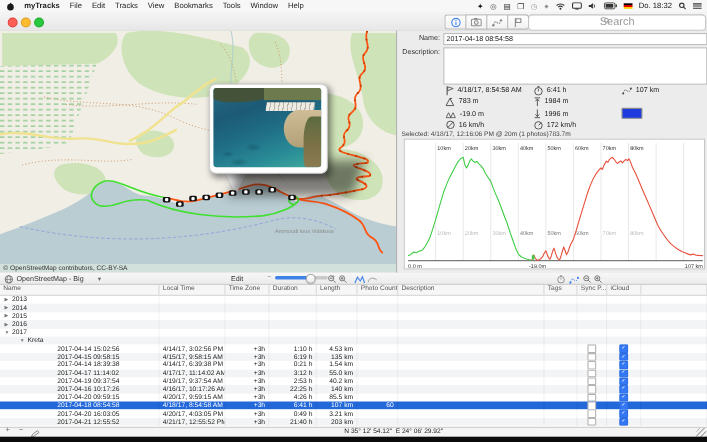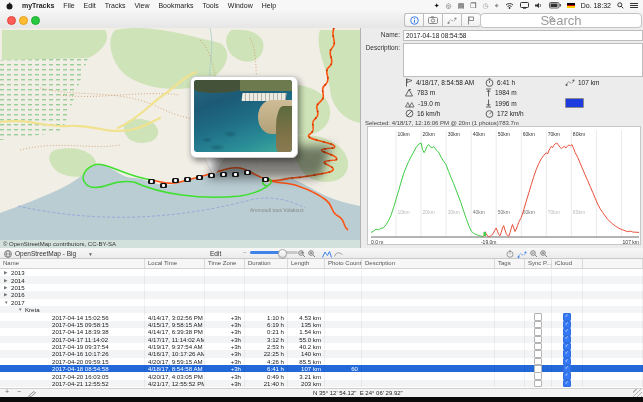--- a/index.html
+++ b/index.html
@@ -22,21 +22,21 @@
   .tl{width:7px;height:7px;border-radius:50%;top:5px;}
   .tl.r{left:7px;background:#ff5f57;border:0.5px solid #e0443e;}
   .tl.y{left:19px;background:#febc2e;border:0.5px solid #dea123;}
   .tl.g{left:31px;background:#28c840;border:0.5px solid #1dad2b;}
   #segcontrol{left:404px;top:2px;display:flex;}
   .seg{width:18px;height:12px;background:linear-gradient(#fff,#f1f1f1);border:1px solid #bdbdbd;
        border-right:none;display:flex;align-items:center;justify-content:center;}
   .seg:first-child{border-radius:3px 0 0 3px;}
   .seg:last-child{border-right:1px solid #bdbdbd;border-radius:0 3px 3px 0;}
   #searchfield{left:480px;top:2px;width:156px;height:11px;background:#fff;border:1px solid #c4c4c4;
-               border-radius:4px;font-size:13px;color:#999;text-align:center;outline:none;
+               border-radius:4px;font-size:10px;color:#999;text-align:center;outline:none;
                font-family:"Liberation Sans",sans-serif;}
   #searchfield::placeholder{color:#9a9a9a;}
   #search-glyph{left:549px;top:5px;}
   
   #map-pane{left:0;top:28px;width:360px;height:220px;overflow:hidden;background:#f1eee6;}
   #map-attrib{left:0;top:212px;width:360px;height:8px;background:#d3e1dd;font-size:6px;color:#333;
               line-height:8px;padding-left:3px;box-sizing:border-box;}
   #photo-popup{left:190px;top:48px;width:106px;height:80px;background:#fff;border-radius:6px;
                border:1px solid #cfcfcf;box-shadow:2px 3px 6px rgba(0,0,0,.45);z-index:3;}
   #photo-popup .photo{position:absolute;left:3px;top:3px;width:98px;height:72px;border-radius:3px;overflow:hidden;

